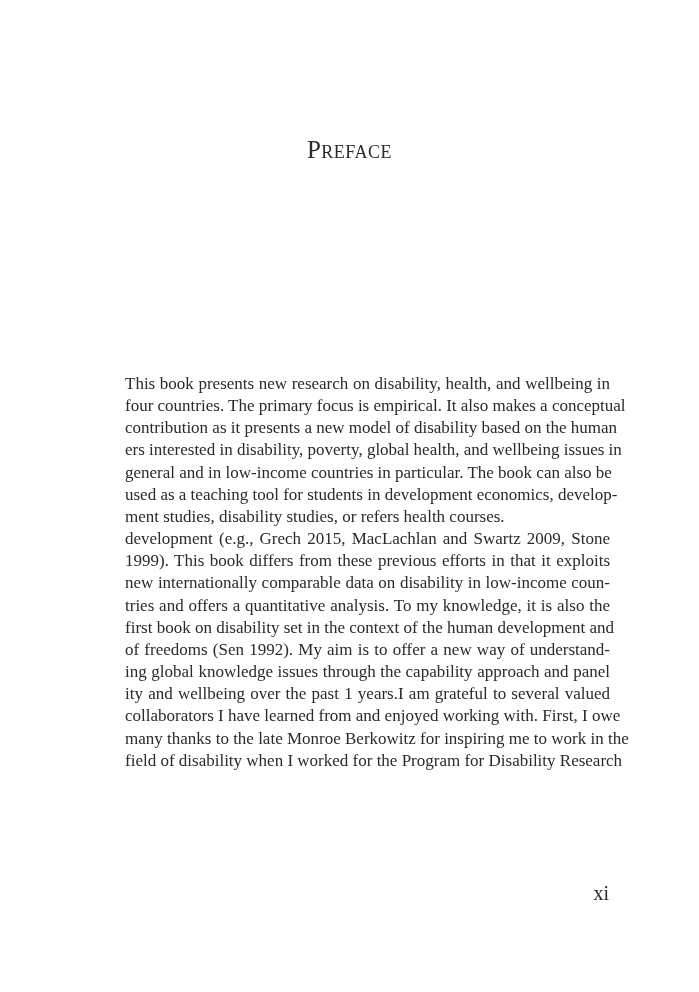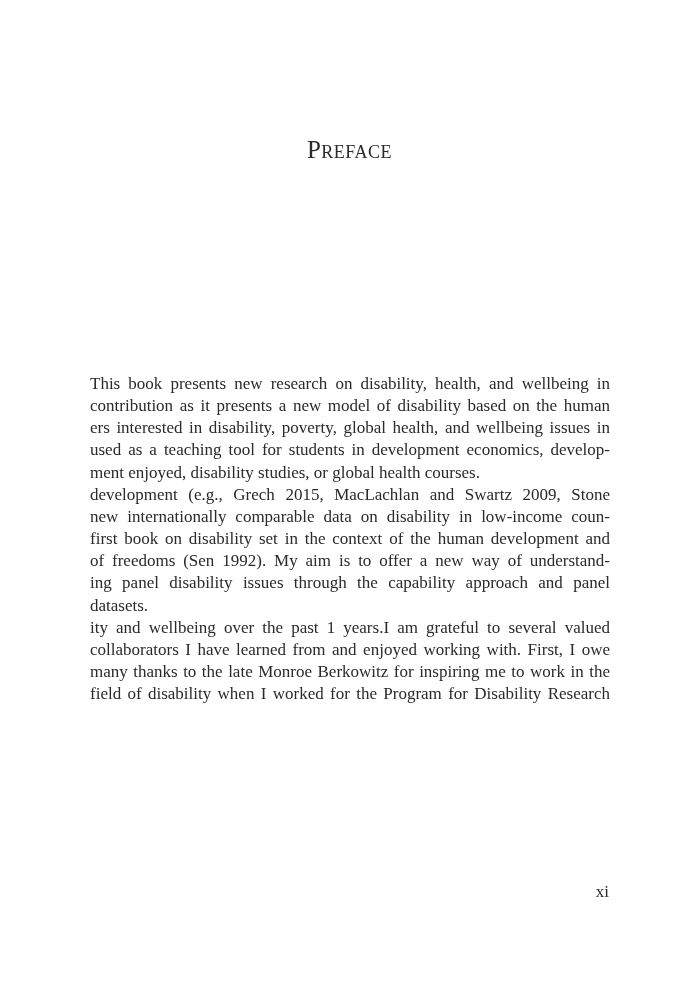--- a/index.html
+++ b/index.html
@@ -41,64 +41,68 @@
       width: 520px;
       font-size: 17px;
       line-height: 22.15px;
       color: #2a2a2a;
     }
     .line {
       display: block;
       text-align: justify;
       text-align-last: justify;
       white-space: nowrap;
+      margin-left: 35px;
     }
     .line.last {
       text-align-last: left;
     }
     .indent-line {
       padding-left: 22px;
     }
     .page-number {
       position: absolute;
       left: 560px;
       width: 49px;
       top: 882px;
       text-align: right;
-      font-size: 17px;
+      font-size: 20px;
       color: #2a2a2a;
     }
   </style>
 </head>
 <body>
 
 <div class="page">
 
   <h1 class="chapter-title">Preface</h1>
 
   <div class="body-text">
 
     <div class="paragraph">
       <span class="line">This book presents new research on disability, health, and wellbeing in</span>
+      <span class="line">four countries. The primary focus is empirical. It also makes a conceptual</span>
       <span class="line">contribution as it presents a new model of disability based on the human</span>
     </div>
 
     <div class="paragraph">
       <span class="line">ers interested in disability, poverty, global health, and wellbeing issues in</span>
+      <span class="line">general and in low-income countries in particular. The book can also be</span>
       <span class="line">used as a teaching tool for students in development economics, develop-</span>
-      <span class="line last">ment enjoyed, disability studies, or global health courses.</span>
+      <span class="line last">ment studies, disability studies, or refers health courses.</span>
     </div>
 
     <div class="paragraph">
       <span class="line">development (e.g., Grech 2015, MacLachlan and Swartz 2009, Stone</span>
+      <span class="line">1999). This book differs from these previous efforts in that it exploits</span>
       <span class="line">new internationally comparable data on disability in low-income coun-</span>
+      <span class="line">tries and offers a quantitative analysis. To my knowledge, it is also the</span>
       <span class="line">first book on disability set in the context of the human development and</span>
       <span class="line">of freedoms (Sen 1992). My aim is to offer a new way of understand-</span>
-      <span class="line">ing panel disability issues through the capability approach and panel</span>
-      <span class="line last">datasets.</span>
+      <span class="line">ing global knowledge issues through the capability approach and panel</span>
     </div>
 
     <div class="paragraph">
       <span class="line">ity and wellbeing over the past 1 years.I am grateful to several valued</span>
       <span class="line">collaborators I have learned from and enjoyed working with. First, I owe</span>
       <span class="line">many thanks to the late Monroe Berkowitz for inspiring me to work in the</span>
       <span class="line">field of disability when I worked for the Program for Disability Research</span>
     </div>
 
   </div>

